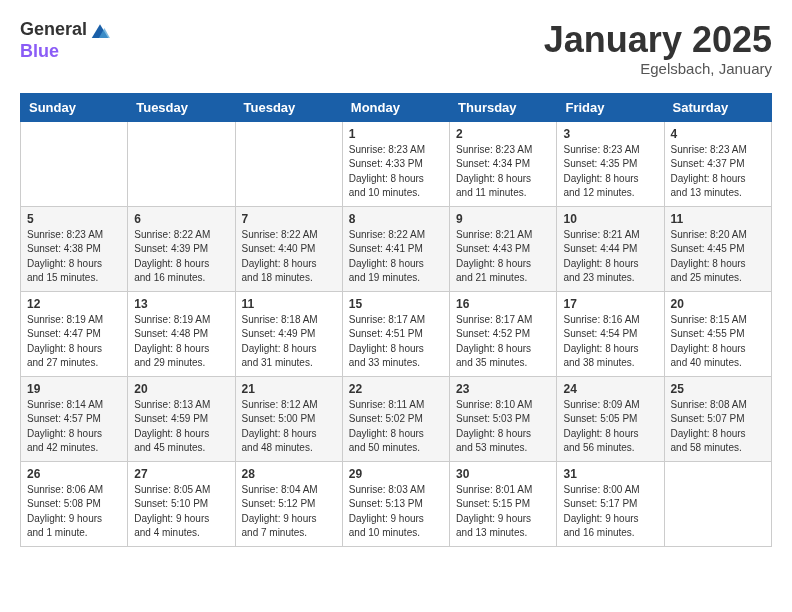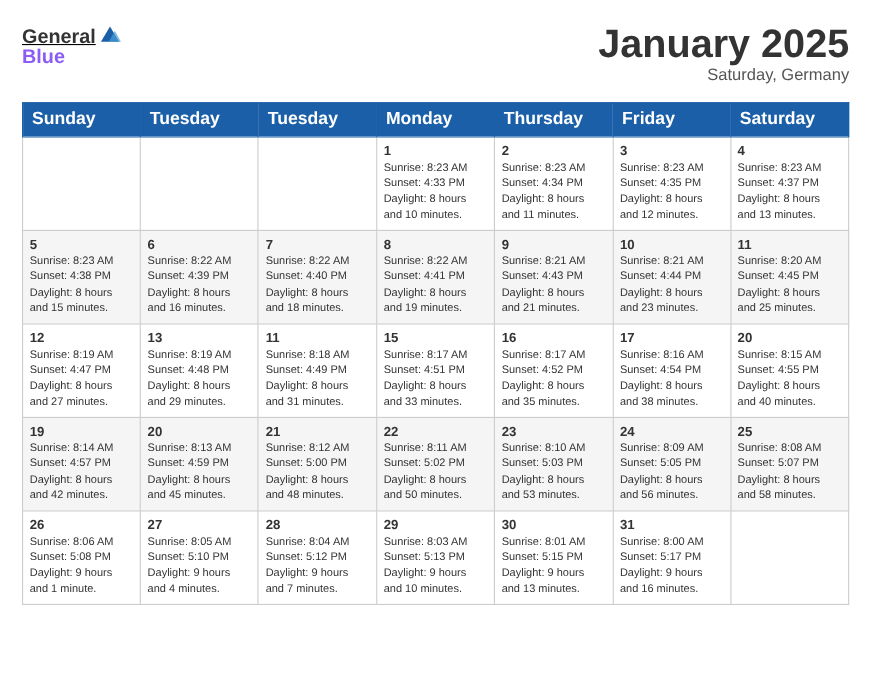--- a/index.html
+++ b/index.html
@@ -51,21 +51,21 @@
       font-size: 15px;
       color: #555;
     }
     .calendar {
       width: 100%;
       border-collapse: collapse;
     }
     .calendar thead th {
       background-color: #1a5fa8;
       color: #fff;
-      font-size: 16px;
+      font-size: 13px;
       font-weight: bold;
       padding: 6px 8px;
       text-align: left;
       border: 1px solid #1a5fa8;
     }
     .calendar tbody td {
       vertical-align: top;
       border: 1px solid #ccc;
       padding: 5px 6px;
       width: 108px;
@@ -91,33 +91,33 @@
     .empty-cell {
       background: #fff !important;
     }
   </style>
 </head>
 <body>
 
 <div class="header">
   <div class="logo">
     <div style="display:flex;flex-direction:column;align-items:flex-start;">
-      <div style="display:flex;align-items:flex-end;text-decoration:underline;">
+      <div style="display:flex;align-items:flex-start;">
         <span class="logo-text-general">General</span>
         <svg class="logo-icon" viewBox="0 0 40 35" xmlns="http://www.w3.org/2000/svg">
           <polygon points="5,30 20,5 35,30" fill="#1a5fa8"></polygon>
           <polygon points="18,30 28,12 38,30" fill="#4a9fd4" opacity="0.7"></polygon>
         </svg>
       </div>
       <span class="logo-text-blue">Blue</span>
     </div>
   </div>
   <div class="title-block">
     <div class="month-title">January 2025</div>
-    <div class="location">Saturday, Germany</div>
+    <div class="location">Egelsbach, January</div>
   </div>
 </div>
 
 <table class="calendar">
   <thead>
     <tr>
     <th>Sunday</th>
         <th>Tuesday</th>
         <th>Tuesday</th>
         <th>Monday</th>

